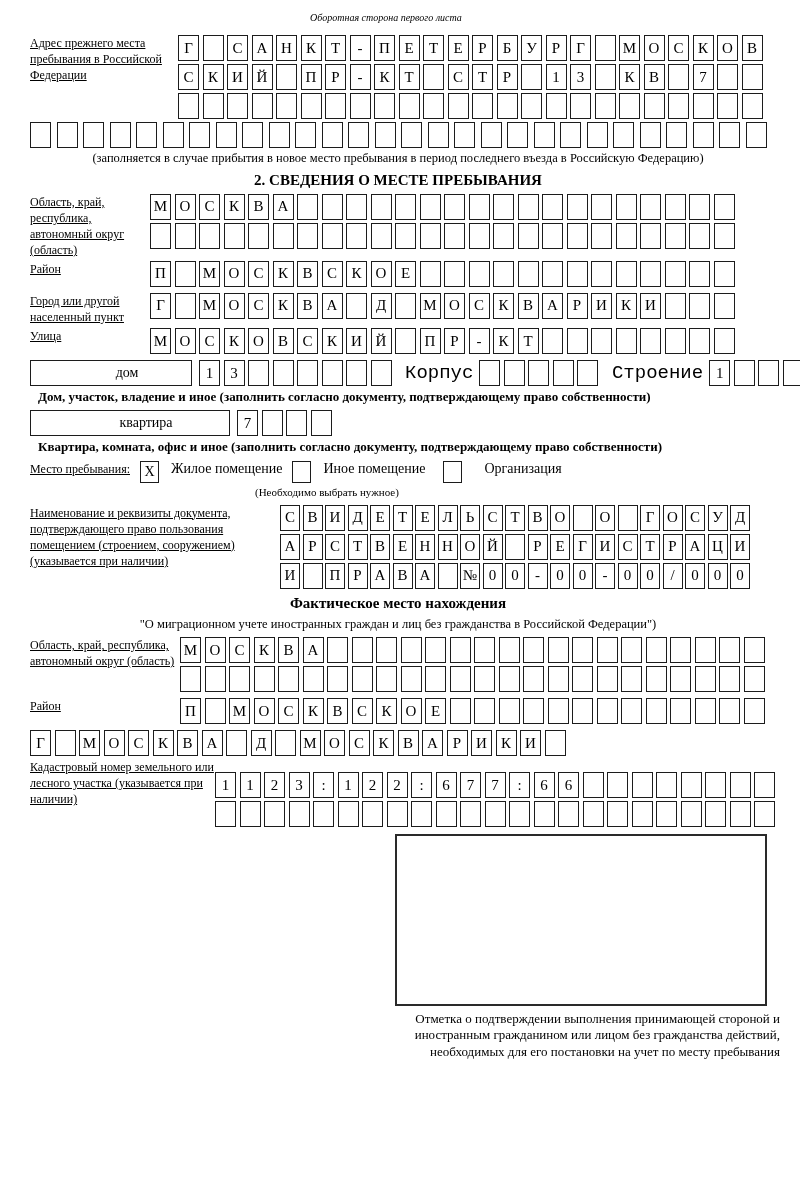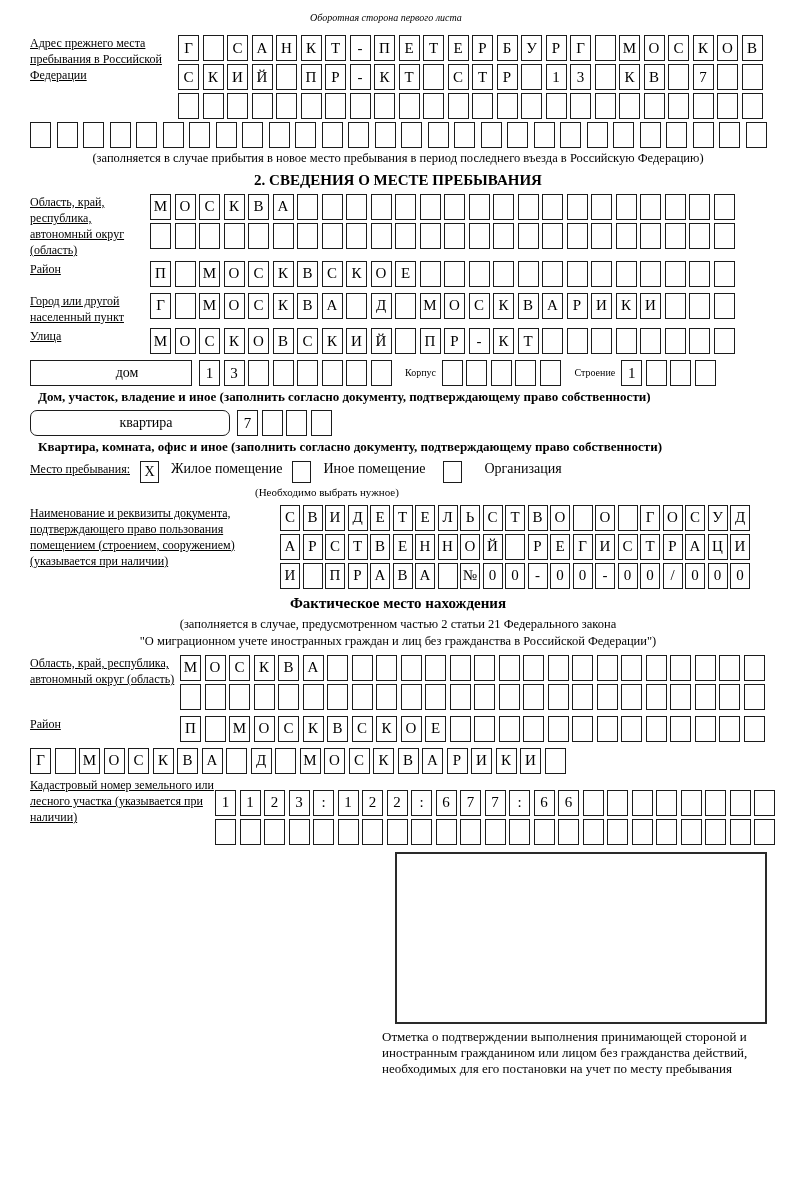--- a/index.html
+++ b/index.html
@@ -17,28 +17,28 @@
   .boxrow{display:flex;margin-bottom:3px;}
   .cbox{width:21px;height:26px;border:1.5px solid #1c1c1c;margin-right:3.5px;display:flex;align-items:center;justify-content:center;font-size:15px;box-sizing:border-box;flex:0 0 auto;background:#fff;}
   .wide .cbox{margin-right:5.5px;}
   .tight .cbox{width:20px;margin-right:2.5px;}
   .fullrow{margin-top:1px;}
   .caption{font-size:12.5px;text-align:center;margin:2px 0 5px 0;line-height:1.25;}
   .caption.left{text-align:left;margin:1px 0 5px 8px;font-size:13px;font-weight:bold;}
   .sec-title{font-size:15px;font-weight:bold;text-align:center;margin:3px 0 5px 0;}
   .labelbox{border:1.6px solid #1c1c1c;height:26px;display:flex;align-items:center;justify-content:center;font-size:14px;box-sizing:border-box;margin-right:7px;flex:0 0 auto;background:#fff;padding-left:32px;}
   .labelbox.dom{width:162px;}
-  .labelbox.kv{width:200px;border-radius:7px;}
-  .inline-label{font-size:10px;margin:0 6px 0 10px;line-height:26px;flex:0 0 auto;}
+  .labelbox.kv{width:200px;}
+  .inline-label{font-size:19px;margin:0 6px 0 10px;line-height:26px;flex:0 0 auto;font-family:Liberation Mono, monospace;}
   .place-row{margin-top:4px;font-size:14px;}
   .checkbox{width:19px;height:22px;border:1.5px solid #1c1c1c;display:inline-flex;align-items:center;justify-content:center;font-size:14px;box-sizing:border-box;margin:0 12px 0 10px;flex:0 0 auto;background:#fff;}
   .choose-note{font-size:11px;margin:0 0 7px 225px;}
   .offset-top{padding-top:13px;}
   .stamp-box{margin-left:365px;width:372px;height:172px;border:2.5px solid #2a2a2a;box-sizing:border-box;margin-top:4px;}
-  .stamp-caption{margin-left:352px;width:398px;text-align:left;font-size:13px;line-height:1.25;margin-top:5px;}
+  .stamp-caption{margin-left:352px;width:398px;text-align:right;font-size:13px;line-height:1.25;margin-top:5px;}
   .mb0{margin-bottom:0;}
 </style>
 </head>
 <body>
 
 <div class="page">
 
   <div class="top-note">Оборотная сторона первого листа</div>
 
   <div class="frow">
@@ -427,21 +427,20 @@
           <span class="cbox">0</span>
           <span class="cbox">/</span>
           <span class="cbox">0</span>
           <span class="cbox">0</span>
           <span class="cbox">0</span>
         </div>
     </div>
   </div>
 
   <div class="sec-title" style="margin-top:0;">Фактическое место нахождения</div>
-  <div class="caption" style="margin-bottom:0;">(заполняется в случае, предусмотренном частью 2 статьи 21 Федерального закона</div>
   <div class="caption">"О миграционном учете иностранных граждан и лиц без гражданства в Российской Федерации")</div>
 
   <div class="frow">
     <div class="flabel w150">Область, край, республика, автономный округ (область)</div>
     <div class="rows">
       <div class="boxrow">
           <span class="cbox">М</span>
           <span class="cbox">О</span>
           <span class="cbox">С</span>
           <span class="cbox">К</span>

